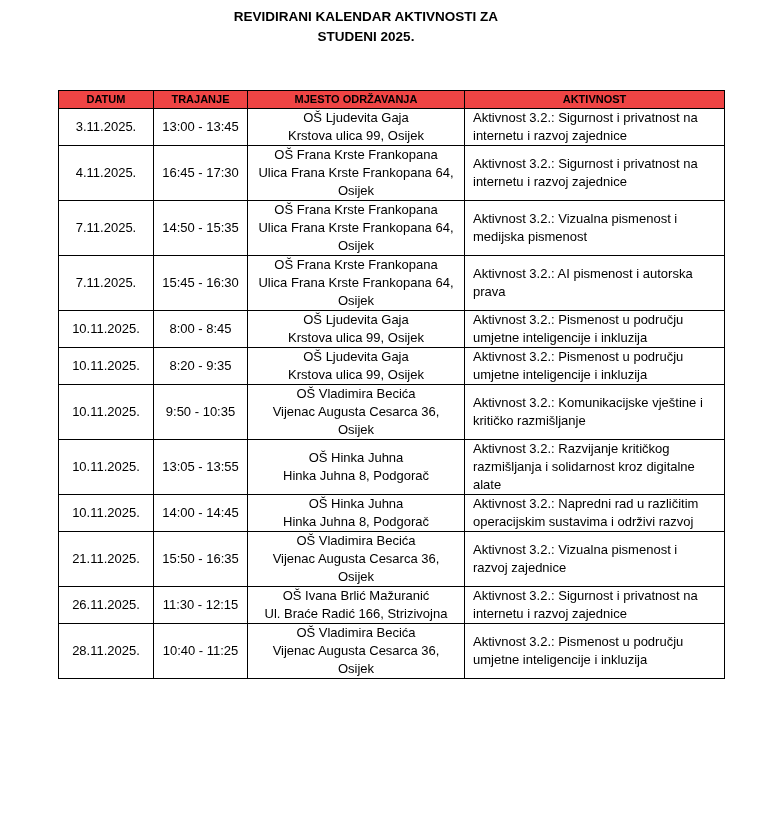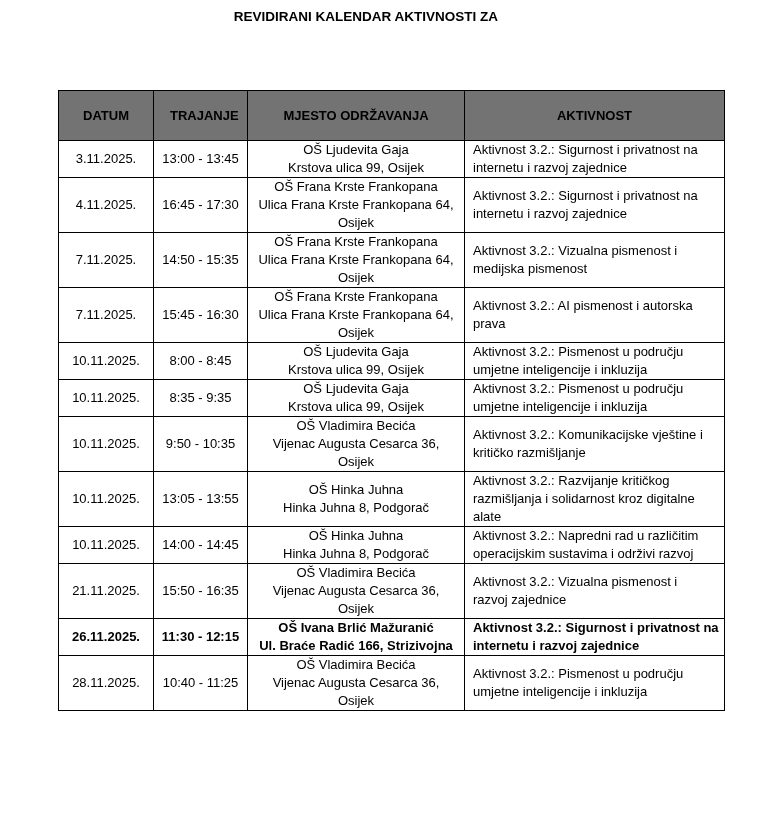--- a/index.html
+++ b/index.html
@@ -3,32 +3,33 @@
 <meta charset="utf-8">
 <style>
   html, body { margin: 0; padding: 0; background: #ffffff; }
   body { width: 784px; height: 835px; position: relative; overflow: hidden;
          font-family: "Liberation Sans", "DejaVu Sans", sans-serif; color: #000; }
   .title { position: absolute; left: 0; width: 732px; top: 7px; text-align: center;
            font-weight: bold; font-size: 13.5px; line-height: 20px; }
   table { position: absolute; left: 58px; top: 90px; border-collapse: collapse;
           table-layout: fixed; width: 666px; font-size: 13px; }
   col.c1 { width: 95px; } col.c2 { width: 94px; } col.c3 { width: 217px; } col.c4 { width: 260px; }
-  th { background: #737373; font-weight: bold; font-size: 13px; height: 17px; padding: 16px;
+  th { background: #ef4444; font-weight: bold; font-size: 11px; height: 17px; padding: 0;
        border: 1px solid #000; text-align: center; line-height: 17px; }
   td { border: 1px solid #000; padding: 0 5px; vertical-align: middle; line-height: 18px; }
   td.c { text-align: center; padding: 0 2px; }
   td.l { text-align: left; padding: 0 4px 0 8px; margin-left: 20px; }
   .line { display: block; }
 </style>
 </head>
 <body>
 
 <div class="title">
   <div>REVIDIRANI KALENDAR AKTIVNOSTI ZA</div>
+  <div>STUDENI 2025.</div>
 </div>
 
 <table>
   <colgroup>
       <col class="c1">
       <col class="c2">
       <col class="c3">
       <col class="c4">
     </colgroup>
   <thead>
@@ -98,21 +99,21 @@
           <span class="line">OŠ Ljudevita Gaja</span>
           <span class="line">Krstova ulica 99, Osijek</span>
         </td>
         <td class="l">
           <span class="line">Aktivnost 3.2.: Pismenost u području</span>
           <span class="line">umjetne inteligencije i inkluzija</span>
         </td>
       </tr>
       <tr style="height: 37px;">
         <td class="c"><span>10.11.2025.</span></td>
-        <td class="c"><span>8:35 - 9:35</span></td>
+        <td class="c"><span>8:20 - 9:35</span></td>
         <td class="c">
           <span class="line">OŠ Ljudevita Gaja</span>
           <span class="line">Krstova ulica 99, Osijek</span>
         </td>
         <td class="l">
           <span class="line">Aktivnost 3.2.: Pismenost u području</span>
           <span class="line">umjetne inteligencije i inkluzija</span>
         </td>
       </tr>
       <tr style="height: 54px;">
@@ -159,21 +160,21 @@
         <td class="c">
           <span class="line">OŠ Vladimira Becića</span>
           <span class="line">Vijenac Augusta Cesarca 36,</span>
           <span class="line">Osijek</span>
         </td>
         <td class="l">
           <span class="line">Aktivnost 3.2.: Vizualna pismenost i</span>
           <span class="line">razvoj zajednice</span>
         </td>
       </tr>
-      <tr style="height: 37px; font-weight: bold;">
+      <tr style="height: 37px;">
         <td class="c"><span>26.11.2025.</span></td>
         <td class="c"><span>11:30 - 12:15</span></td>
         <td class="c">
           <span class="line">OŠ Ivana Brlić Mažuranić</span>
           <span class="line">Ul. Braće Radić 166, Strizivojna</span>
         </td>
         <td class="l">
           <span class="line">Aktivnost 3.2.: Sigurnost i privatnost na</span>
           <span class="line">internetu i razvoj zajednice</span>
         </td>

